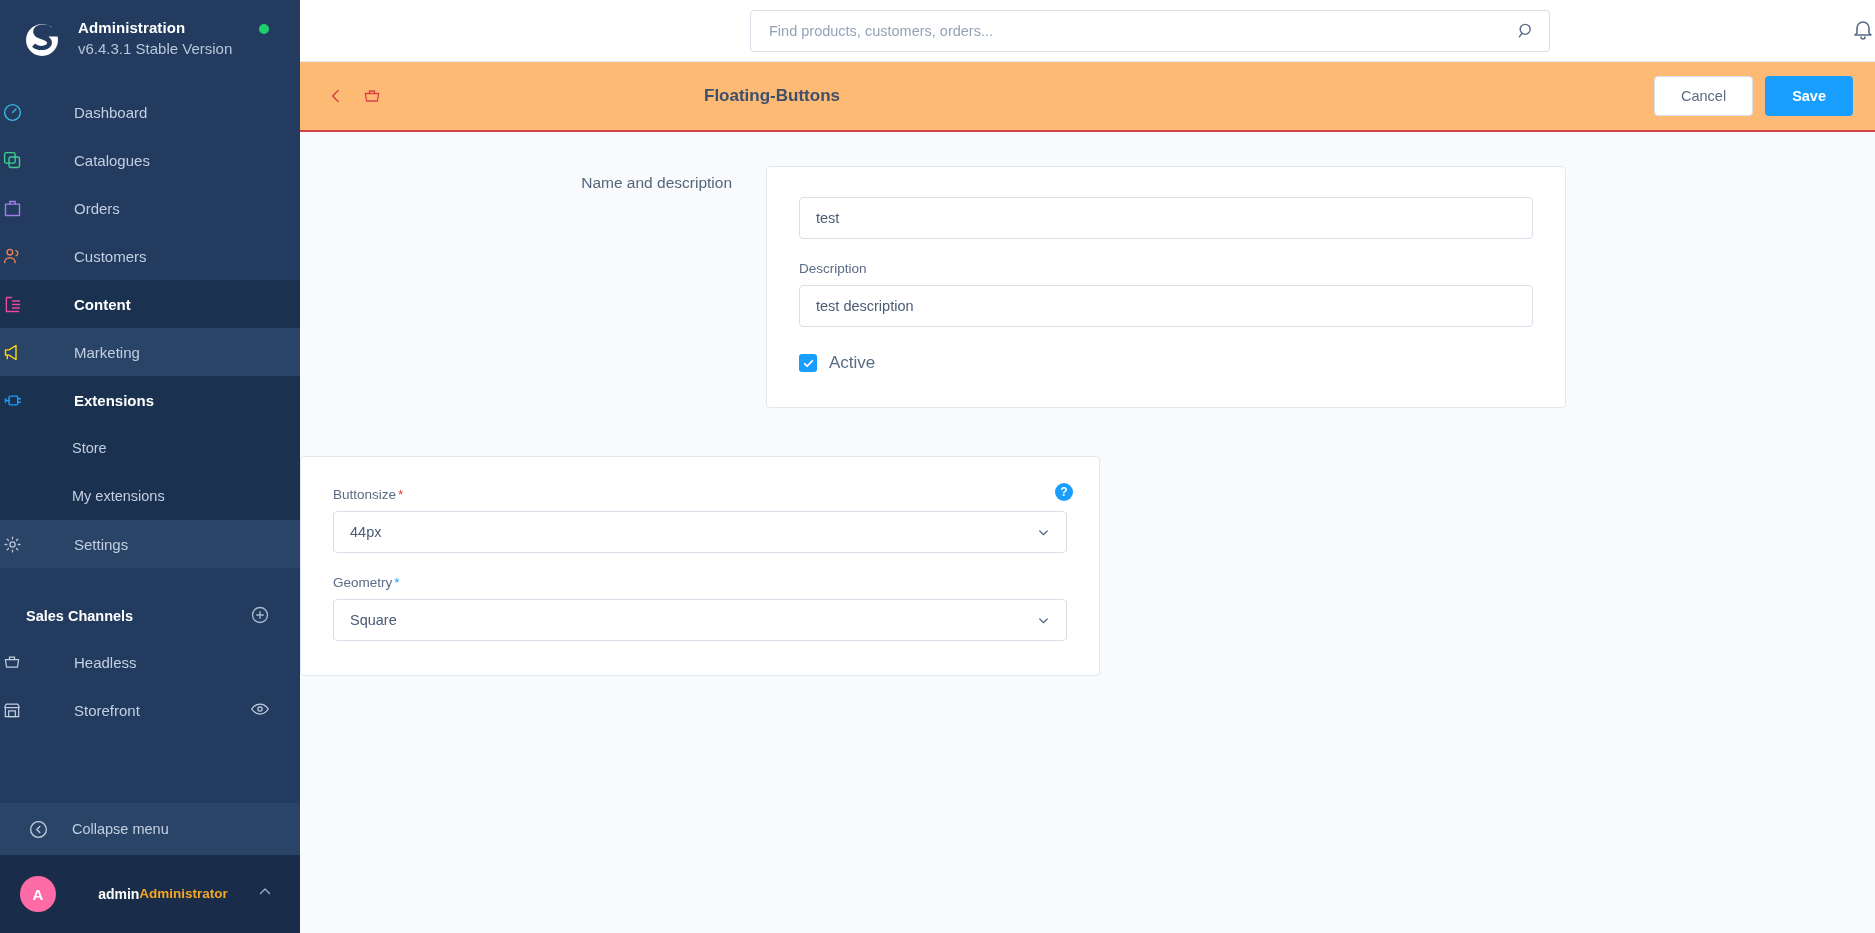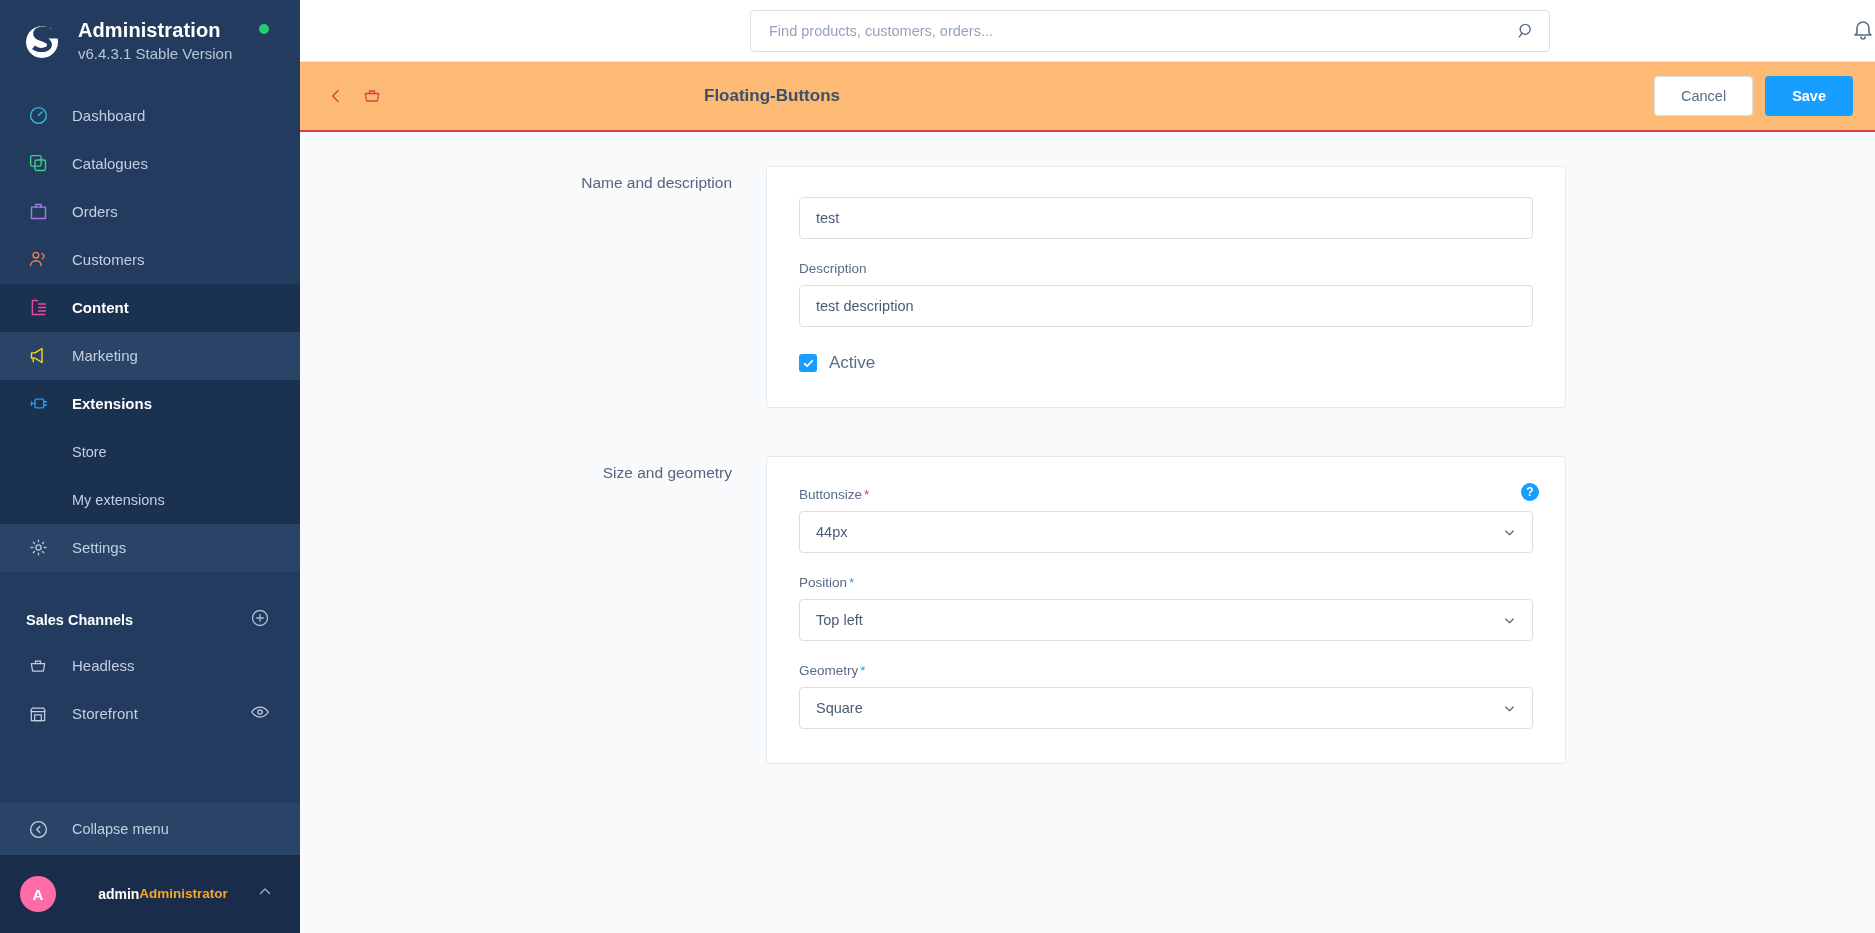--- a/index.html
+++ b/index.html
@@ -18,33 +18,34 @@
     display: flex; flex-direction: column;
     flex-shrink: 0; position: relative;
   }
   .sb-head {
     display: flex; align-items: center;
     padding: 18px 20px 14px 22px;
     position: relative;
   }
   .logo { width: 42px; height: 42px; flex-shrink: 0; margin-right: 14px; }
   .sb-titles { display: flex; flex-direction: column; line-height: 1.25; }
-  .sb-title { color: #fff; font-size: 20px; font-weight: bold; letter-spacing: .1px; }
+  .sb-title { color: #fff; font-size: 15px; font-weight: bold; letter-spacing: .1px; }
   .sb-version { color: #b9c6d8; font-size: 15px; margin-top: 2px; }
   .status-dot {
     width: 10px; height: 10px; border-radius: 50%;
     background: #1fcf6d; position: absolute; right: 31px; top: 24px;
   }
 
   .nav { margin-top: 14px; }
   .nav-item {
     display: flex; align-items: center;
-    height: 48px; padding-left: 26px;
+    height: 48px; 
     color: #c3cfe0; font-size: 15px; cursor: pointer;
     position: relative;
+    gap: 28px;
   }
   .nav-item .ico {
     width: 24px; height: 24px; margin-right: 22px;
     display: flex; align-items: center; justify-content: center;
     flex-shrink: 0;
   }
   .nav-item.active { background: #1b3150; color: #fff; font-weight: bold; }
   .nav-item.hl { background: #2a4467; }
   .nav-sub {
     display: flex; align-items: center; height: 48px;
@@ -409,51 +410,37 @@
               <svg viewBox="0 0 24 24" width="13" height="13" fill="none" stroke="#fff" stroke-width="3.2">
                 <path d="M5 12.5l4.5 4.5L19 7" stroke-linecap="round" stroke-linejoin="round"></path>
               </svg>
             </span>
             <span class="check-label">Active</span>
           </div>
         </div>
       </div>
 
       <div class="card-row">
-        <div class="card-label">Size and geometry</div>
         <div class="card">
           <span class="help-ico">?</span>
 
           <div class="field">
             <label class="flabel">
               <span>Buttonsize</span><span class="req">*</span>
             </label>
             <div class="fselect">
               <input class="finput" type="text" readonly="" value="44px" style="">
               <span class="sel-chev">
                 <svg viewBox="0 0 24 24" width="15" height="15" fill="none" stroke="#5a6b85" stroke-width="2">
                   <path d="M6 9.5l6 6 6-6" stroke-linecap="round" stroke-linejoin="round"></path>
                 </svg>
               </span>
             </div>
           </div>
 
-          <div class="field">
-            <label class="flabel">
-              <span>Position</span><span class="req blue">*</span>
-            </label>
-            <div class="fselect">
-              <input class="finput" type="text" readonly="" value="Top left" style="">
-              <span class="sel-chev">
-                <svg viewBox="0 0 24 24" width="15" height="15" fill="none" stroke="#5a6b85" stroke-width="2">
-                  <path d="M6 9.5l6 6 6-6" stroke-linecap="round" stroke-linejoin="round"></path>
-                </svg>
-              </span>
-            </div>
-          </div>
 
           <div class="field">
             <label class="flabel">
               <span>Geometry</span><span class="req blue">*</span>
             </label>
             <div class="fselect">
               <input class="finput" type="text" readonly="" value="Square" style="">
               <span class="sel-chev">
                 <svg viewBox="0 0 24 24" width="15" height="15" fill="none" stroke="#5a6b85" stroke-width="2">
                   <path d="M6 9.5l6 6 6-6" stroke-linecap="round" stroke-linejoin="round"></path>

